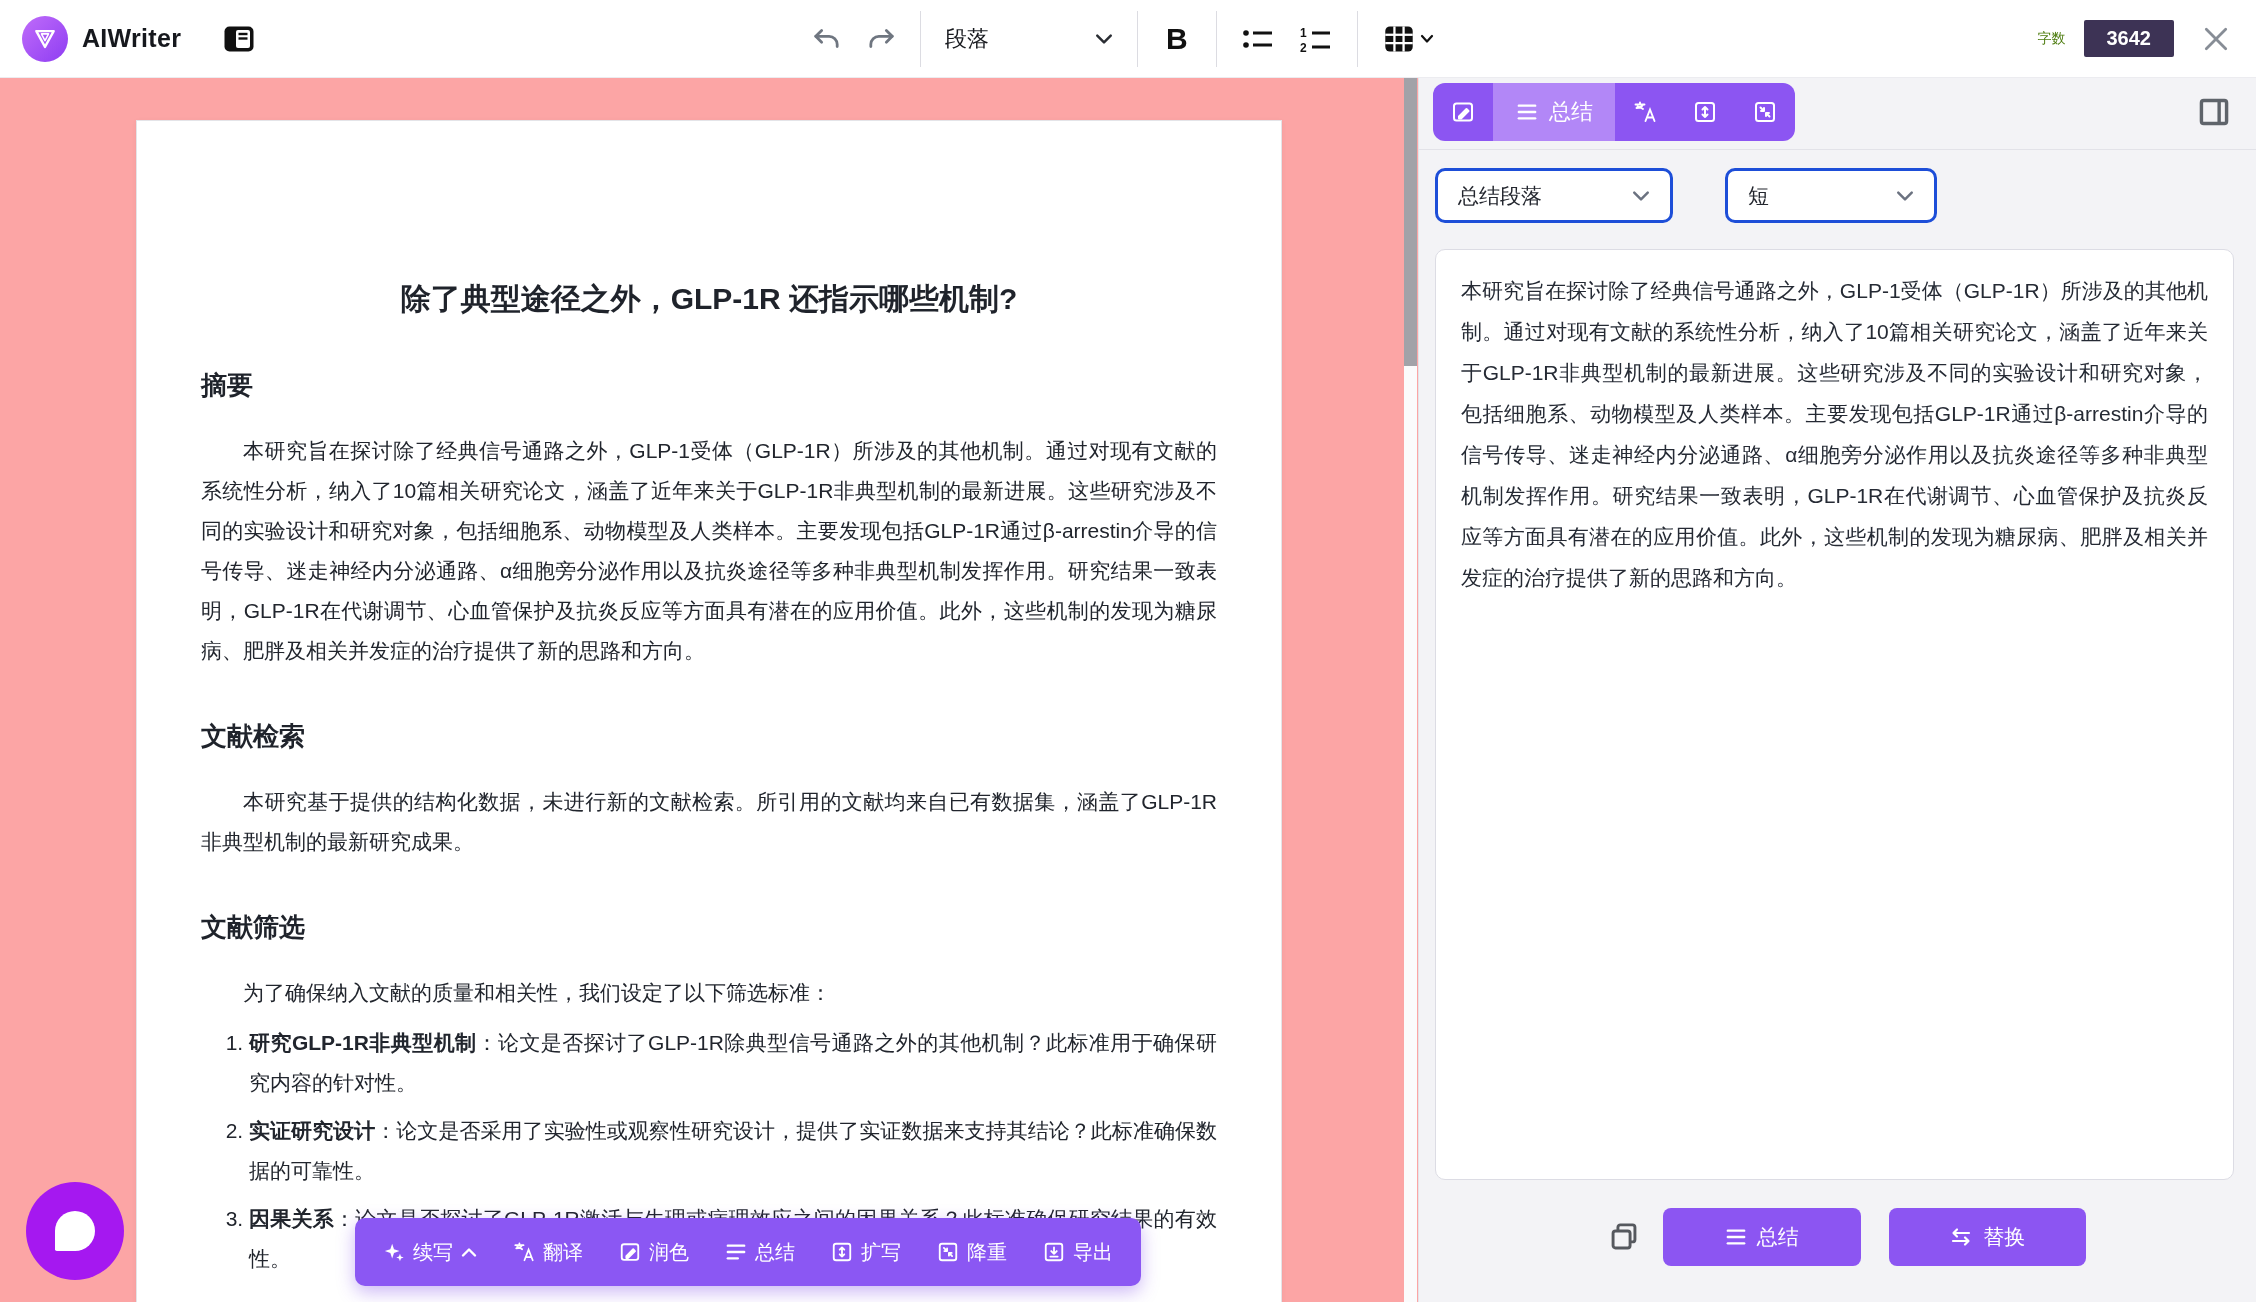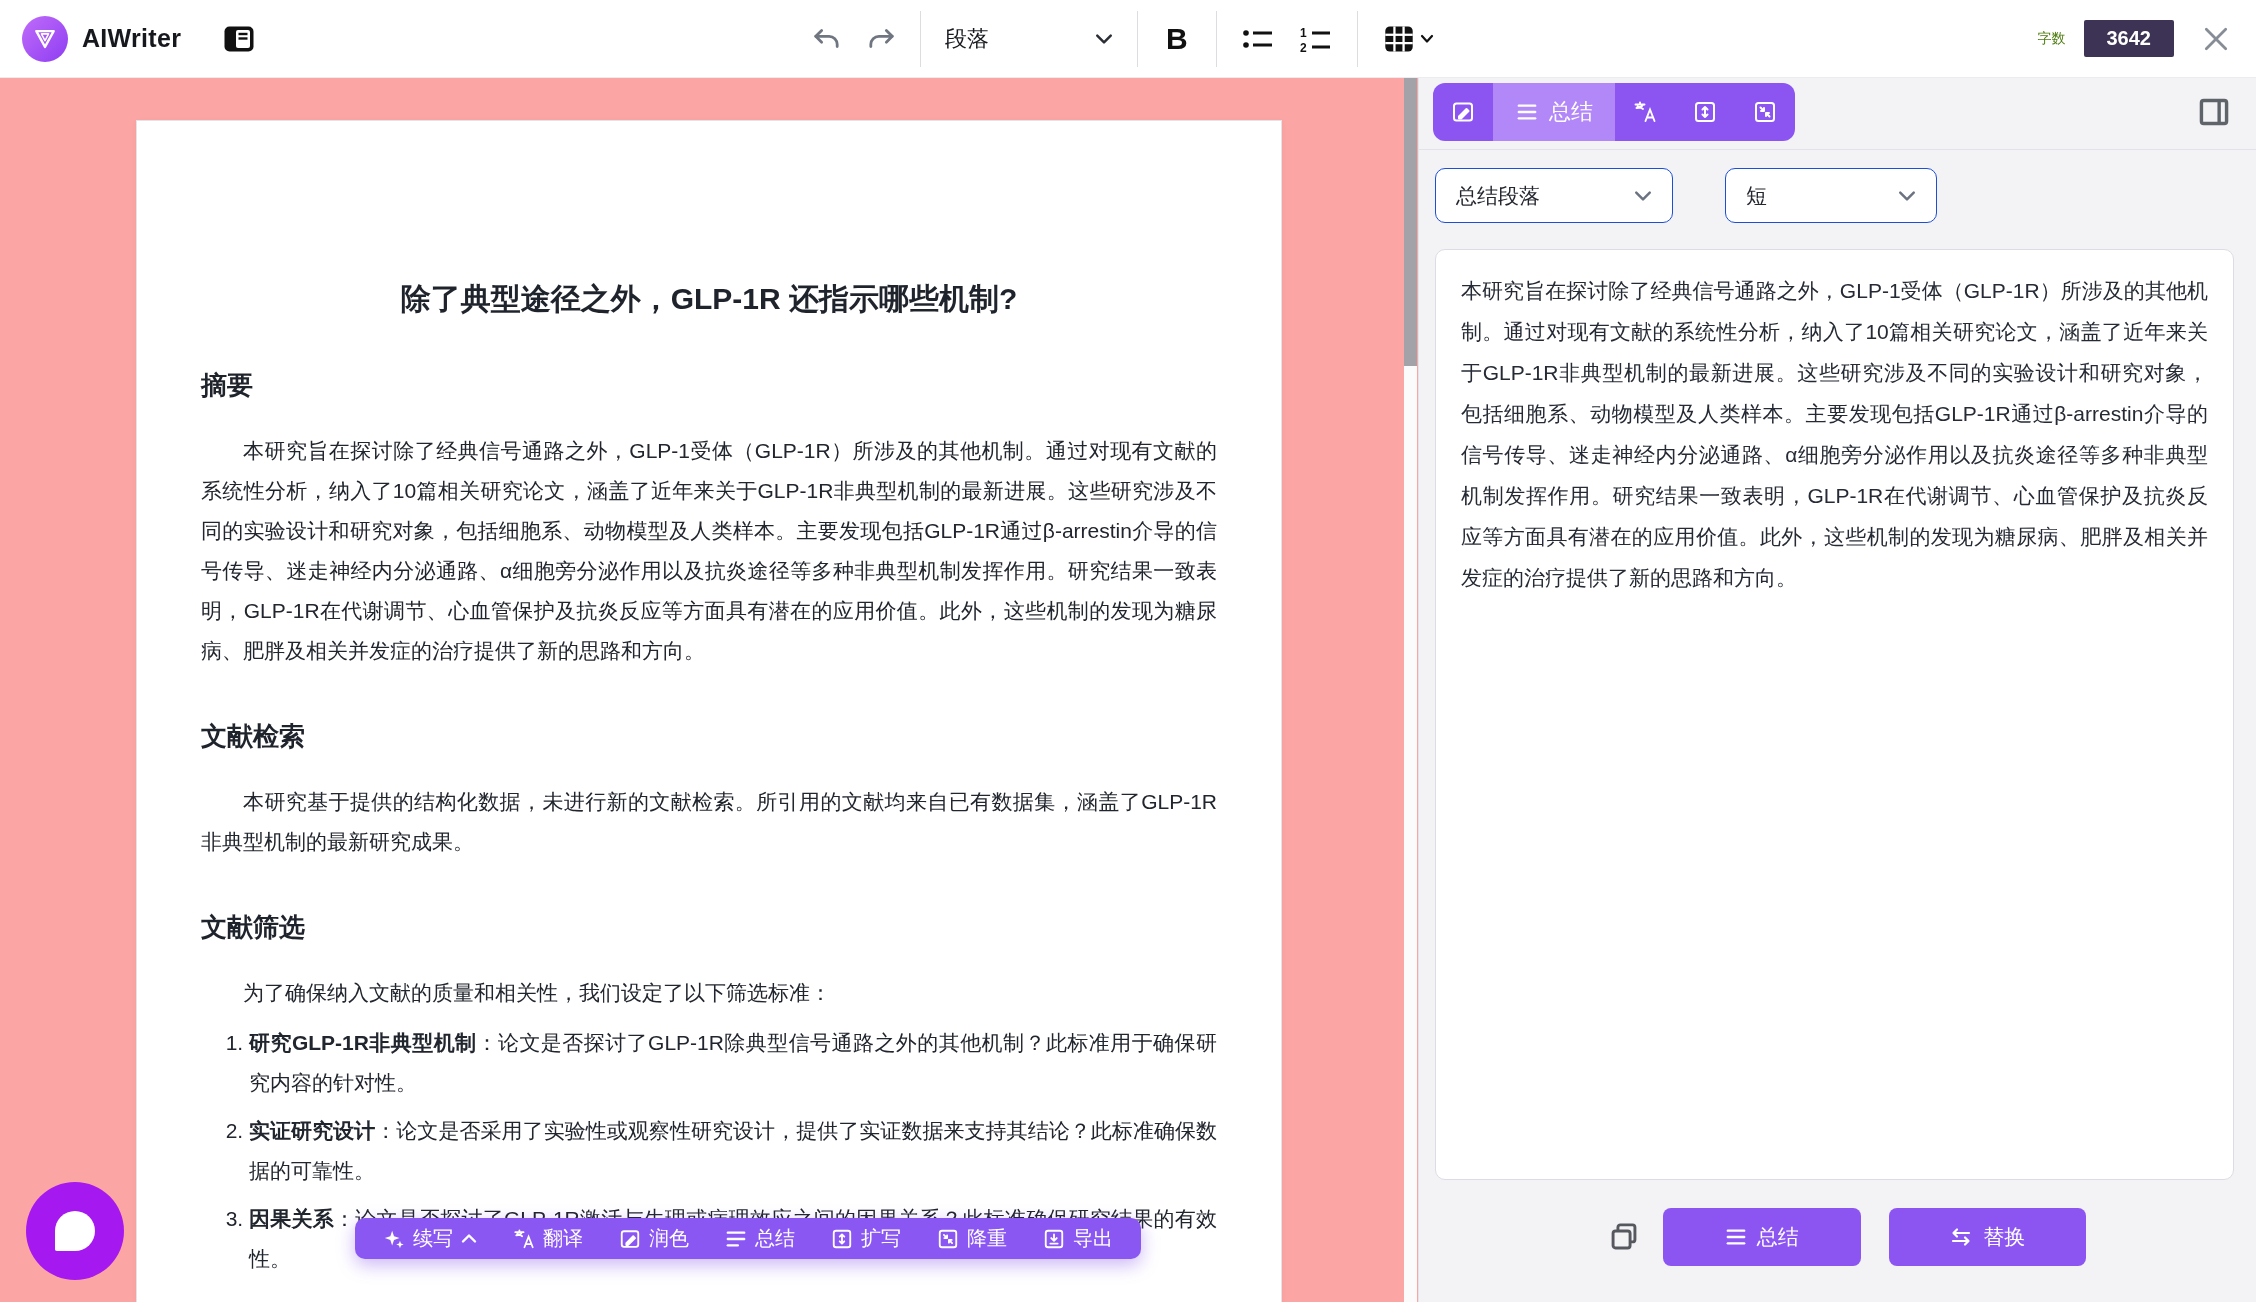--- a/index.html
+++ b/index.html
@@ -35,38 +35,38 @@
 
   .page { position:absolute; left:136px; top:42px; width:1146px; height:1420px; background:#fff; border:1px solid #e4e4e8; box-shadow:0 1px 5px rgba(0,0,0,.05); padding:158px 64px 0; }
   .doc-title { font-size:30px; font-weight:bold; text-align:center; color:#1f232b; margin-bottom:42px; }
   .doc-h2 { font-size:26px; font-weight:bold; text-align:left; color:#1f232b; margin:48px 0 28px; }
   .doc-p { font-size:21px; line-height:40px; text-indent:2em; text-align:justify; color:#21252d; }
   .doc-ol { margin-top:10px; padding-left:48px; font-size:21px; line-height:40px; text-align:justify; }
   .doc-ol li { margin-bottom:8px; }
   .doc-ol b { font-weight:bold; }
 
   
-  .float-bar { position:absolute; left:355px; top:1140px; width:786px; height:41px; background:#8b57f3; border-radius:10px; box-shadow:0 6px 18px rgba(110,50,230,.35); display:flex; align-items:center; justify-content:space-between; padding:0 28px; color:#fff; }
+  .float-bar { position:absolute; left:355px; top:1140px; width:786px; height:68px; background:#8b57f3; border-radius:10px; box-shadow:0 6px 18px rgba(110,50,230,.35); display:flex; align-items:center; justify-content:space-between; padding:0 28px; color:#fff; }
   .fb-item { display:flex; align-items:center; gap:8px; font-size:20px; cursor:pointer; white-space:nowrap; }
   .fb-item svg { flex:none; }
 
   
   .chat-bubble { position:absolute; left:26px; top:1182px; width:98px; height:98px; border-radius:50%; background:#a518f0; cursor:pointer; z-index:30; }
   .chat-bubble .glyph { position:absolute; left:29px; top:29px; width:40px; height:40px; background:#fff; border-radius:22px 22px 22px 2px; }
 
   
   .panel { width:838px; background:#f3f3f6; border-left:1px solid #e4e4e9; display:flex; flex-direction:column; }
   .tab-row { display:flex; align-items:center; justify-content:space-between; padding:5px 26px 8px 14px; border-bottom:1px solid #e2e2e8; }
   .tabs { background:#8c55f2; border-radius:12px; display:flex; height:58px; overflow:hidden; }
   .tab { width:60px; display:flex; align-items:center; justify-content:center; color:#fff; cursor:pointer; }
   .tab.active { width:auto; padding:0 22px; gap:10px; background:#b287f7; font-size:22px; }
   .panel-toggle { display:flex; align-items:center; color:#5f646b; cursor:pointer; }
 
   .selects-row { display:flex; gap:52px; padding:18px 0 10px 16px; }
-  .select { background:#fff; border:1px solid #1d4ed8; border-radius:10px; height:55px; display:flex; align-items:center; justify-content:space-between; padding:0 20px; font-size:21px; color:#23262e; cursor:pointer; }
+  .select { background:#fff; border:3px solid #1d4ed8; border-radius:10px; height:55px; display:flex; align-items:center; justify-content:space-between; padding:0 20px; font-size:21px; color:#23262e; cursor:pointer; }
   .select .chev { color:#6b7280; }
   .select.mode { width:238px; }
   .select.len  { width:212px; }
 
   .result-box { margin:16px 22px 0 16px; flex:1; background:#fff; border:1px solid #dcdce4; border-radius:10px; padding:20px 25px; font-size:21px; line-height:41px; color:#252a34; text-align:justify; overflow:hidden; }
 
   .panel-footer { display:flex; align-items:center; padding:28px 170px 36px 188px; }
   .copy-btn { display:flex; align-items:center; color:#55585e; cursor:pointer; margin-right:22px; }
   .pf-btn { flex:1; height:58px; border:none; border-radius:8px; background:#8c55f2; color:#fff; font-size:21px; font-family:inherit; display:flex; align-items:center; justify-content:center; gap:10px; cursor:pointer; }
   .pf-btn + .pf-btn { margin-left:28px; }

